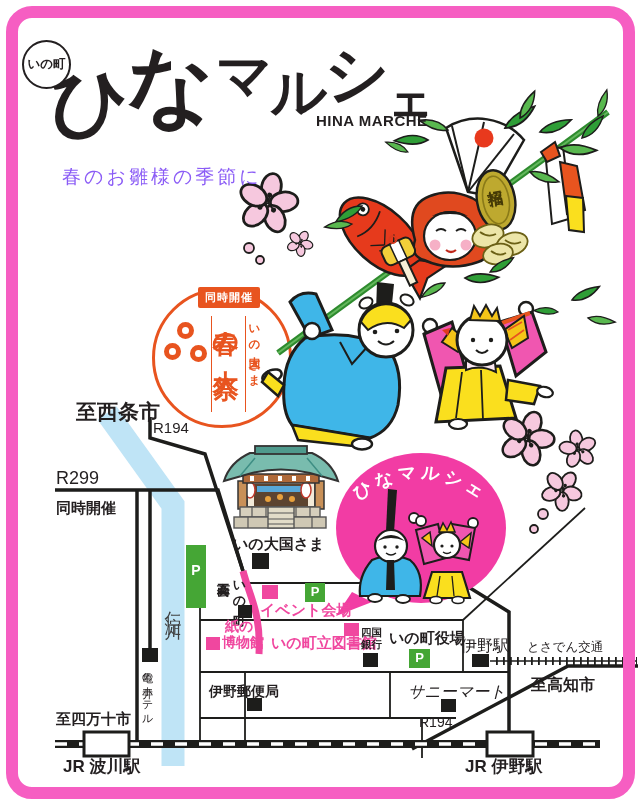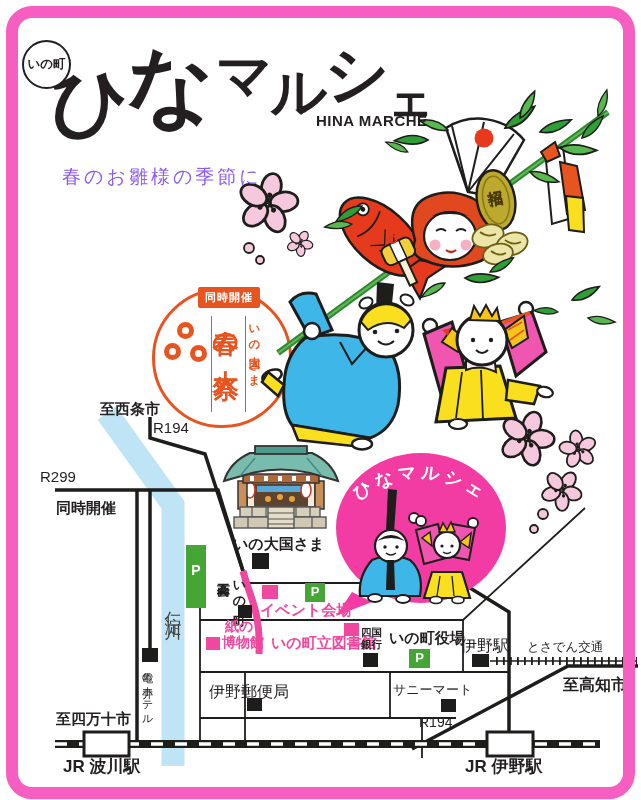--- a/index.html
+++ b/index.html
@@ -367,42 +367,42 @@
   <div class="abs fest-badge">同時開催</div>
   <span class="dot" style="left:27px;top:36px;"></span>
   <span class="dot" style="left:14px;top:57px;"></span>
   <span class="dot" style="left:40px;top:59px;"></span>
   <span class="vline" style="left:61px;top:30px;height:96px;"></span>
   <div class="abs fest-title">春の大祭</div>
   <span class="vline" style="left:95px;top:30px;height:96px;"></span>
   <div class="abs fest-org">いの大国さま</div>
 </div>
 
-<div class="ml" style="left:100px;top:400px;font-size:15px;font-weight:700;">至西条市</div>
+<div class="ml" style="left:76px;top:400px;font-size:21px;font-weight:700;">至西条市</div>
 <div class="ml" style="left:153px;top:419px;font-size:15px;">R194</div>
-<div class="ml" style="left:40px;top:468px;font-size:15px;">R299</div>
+<div class="ml" style="left:56px;top:468px;font-size:18px;">R299</div>
 <div class="ml" style="left:56px;top:499px;font-size:15px;font-weight:700;">同時開催</div>
 <div class="ml vert" style="left:163px;top:598px;font-size:17px;letter-spacing:6px;color:#3f3f3f;font-weight:500;">仁淀川</div>
 <div class="ml" style="left:233px;top:535px;font-size:15px;font-weight:700;">いの大国さま</div>
 <div class="ml vert" style="left:215px;top:572px;font-size:13px;font-weight:700;letter-spacing:1px;">商工会</div>
 <div class="ml vert" style="left:231px;top:572px;font-size:13px;font-weight:700;letter-spacing:1px;">いの町</div>
 <div class="ml pink" style="left:260px;top:601px;font-size:15px;font-weight:700;">イベント会場</div>
 <div class="ml pink" style="left:225px;top:618px;font-size:14px;font-weight:700;">紙の</div>
 <div class="ml pink" style="left:222px;top:634px;font-size:14px;font-weight:700;">博物館</div>
 <div class="ml pink" style="left:271px;top:634px;font-size:15px;font-weight:700;">いの町立図書館</div>
 <div class="ml" style="left:361px;top:626px;font-size:10.5px;font-weight:600;">
   <div>四国</div>
   <div>銀行</div>
 </div>
 <div class="ml" style="left:389px;top:629px;font-size:15px;font-weight:700;">いの町役場</div>
 <div class="ml" style="left:461px;top:637px;font-size:16px;font-weight:400;">伊野駅</div>
 <div class="ml" style="left:527px;top:640px;font-size:12.5px;">とさでん交通</div>
-<div class="ml" style="left:531px;top:676px;font-size:16px;font-weight:700;margin-left:32px;">至高知市</div>
-<div class="ml" style="left:393px;top:683px;font-size:13px;">サニーマート</div>
-<div class="ml" style="left:209px;top:683px;font-size:16px;">伊野郵便局</div>
+<div class="ml" style="left:531px;top:676px;font-size:16px;font-weight:700;">至高知市</div>
+<div class="ml" style="left:408px;top:683px;font-size:16px;font-style:italic;">サニーマート</div>
+<div class="ml" style="left:209px;top:683px;font-size:14px;font-weight:bold;">伊野郵便局</div>
 <div class="ml vert" style="left:141px;top:664px;font-size:11px;letter-spacing:1px;">亀の井ホテル</div>
 <div class="ml" style="left:56px;top:710px;font-size:15px;font-weight:700;">至四万十市</div>
 <div class="ml" style="left:63px;top:757px;font-size:17px;font-weight:700;text-align:right;">JR 波川駅</div>
 <div class="ml" style="left:465px;top:757px;font-size:17px;font-weight:700;">JR 伊野駅</div>
 <div class="ml" style="left:419px;top:714px;font-size:14px;">R194</div>
 <div class="ml pletter" style="left:186px;top:562px;width:20px;font-size:14px;">P</div>
 <div class="ml pletter" style="left:305px;top:585px;width:20px;font-size:13px;">P</div>
 <div class="ml pletter" style="left:409px;top:651px;width:21px;font-size:13px;">P</div>
 
 </body></html>

